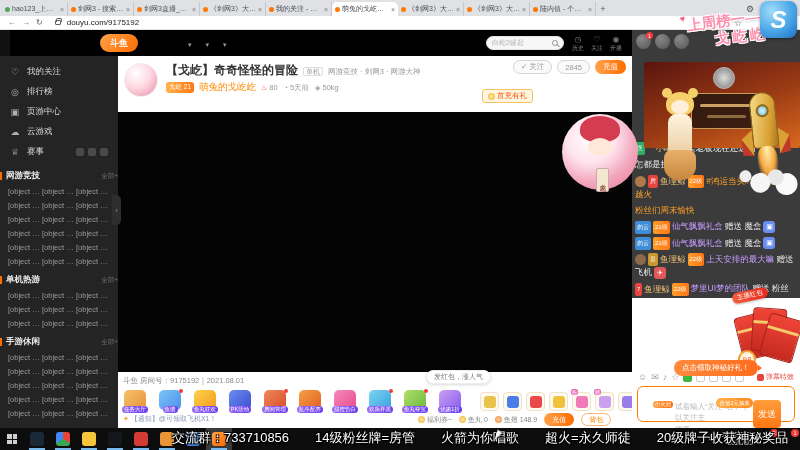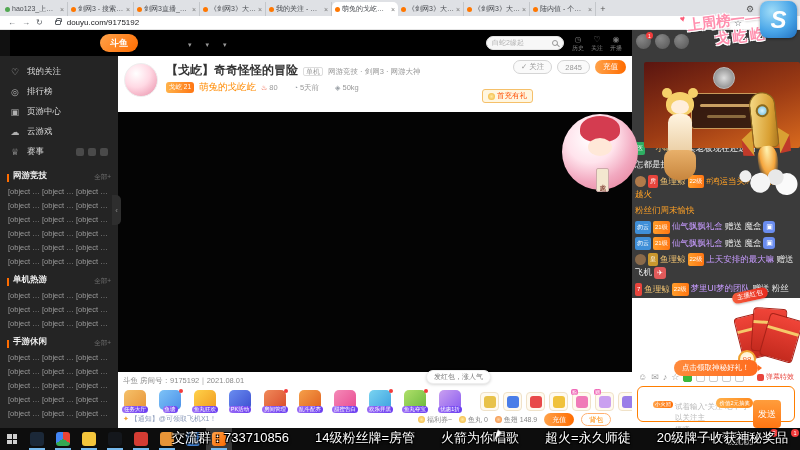--- a/index.html
+++ b/index.html
@@ -36,21 +36,21 @@
 .hact{display:flex;flex-direction:column;align-items:center;font-size:6px;color:#888;line-height:1}
 .hact .ig{font-size:8px;margin-bottom:1px;color:#777}
 
 .sidebar{position:absolute;left:0;top:56px;width:118px;height:372px;background:#242424;color:#a8a8a8;overflow:hidden}
 .quick{padding:6px 0 2px 0}
 .qitem{display:flex;align-items:center;gap:7px;padding:4px 10px;font-size:8.5px;color:#d8d8d8}
 .qitem .qic{font-size:9px;color:#b0b0b0;width:10px;text-align:center}
 .qminis{margin-left:auto;display:flex;gap:4px}
 .qmini{width:8px;height:8px;border-radius:2px;background:#4a4a4a}
 .sec{margin-top:6px}
-.sechead{display:flex;align-items:flex-end;padding:0 7px;margin-bottom:3px}
+.sechead{display:flex;align-items:center;padding:0 0;margin-bottom:3px}
 .secbar{width:2px;height:8px;background:#ff6c00;margin-right:4px}
 .sectitle{font-size:8.5px;color:#eee;font-weight:bold}
 .secmore{margin-left:auto;font-size:6.5px;color:#6f6f6f}
 .grid{display:grid;grid-template-columns:1fr 1fr 1fr;row-gap:5px;padding:2px 8px}
 .gcell{font-size:7.5px;color:#9a9a9a;white-space:nowrap;overflow:hidden;text-overflow:ellipsis}
 .sbtns{display:flex;gap:6px;padding:8px 6px 4px 6px}
 .collapse{position:absolute;left:112px;top:195px;width:9px;height:30px;background:#2e2e2e;border-radius:0 5px 5px 0;color:#888;font-size:8px;display:flex;align-items:center;justify-content:center;z-index:9}
 .blacksliver{position:absolute;left:0;top:30px;width:10px;height:26px;background:#111}
 
 .main{position:absolute;left:118px;top:56px;width:514px;height:372px;background:#fff}
@@ -405,21 +405,21 @@
 
   <div class="main">
     <div class="shead">
       <div class="savatar"></div>
       <div class="stitle">
         <span data-bind="stream.title">【戈屹】奇奇怪怪的冒险</span><span class="stag" data-bind="stream.tag">单机</span><span class="scat" data-bind="stream.category">网游竞技 · 剑网3 · 网游大神</span>
       </div>
       <div class="srow2">
         <span class="fanpill" data-bind="stream.fan_badge">戈屹 21</span>
         <span class="sname" data-bind="stream.streamer">萌兔的戈屹屹</span>
-        <span style="display:flex;gap:16px">
+        <span style="display:flex;gap:6px">
 
         <span class="sstat">
             <span class="sic" data-bind-item="icon" style="color: rgb(240, 90, 60);">♨</span>
             <span data-bind-item="value">80</span>
           </span>
             <span class="sstat">
             <span class="sic" data-bind-item="icon" style="color: rgb(154, 160, 166);">◔</span>
             <span data-bind-item="value">5天前</span>
           </span>
             <span class="sstat">

